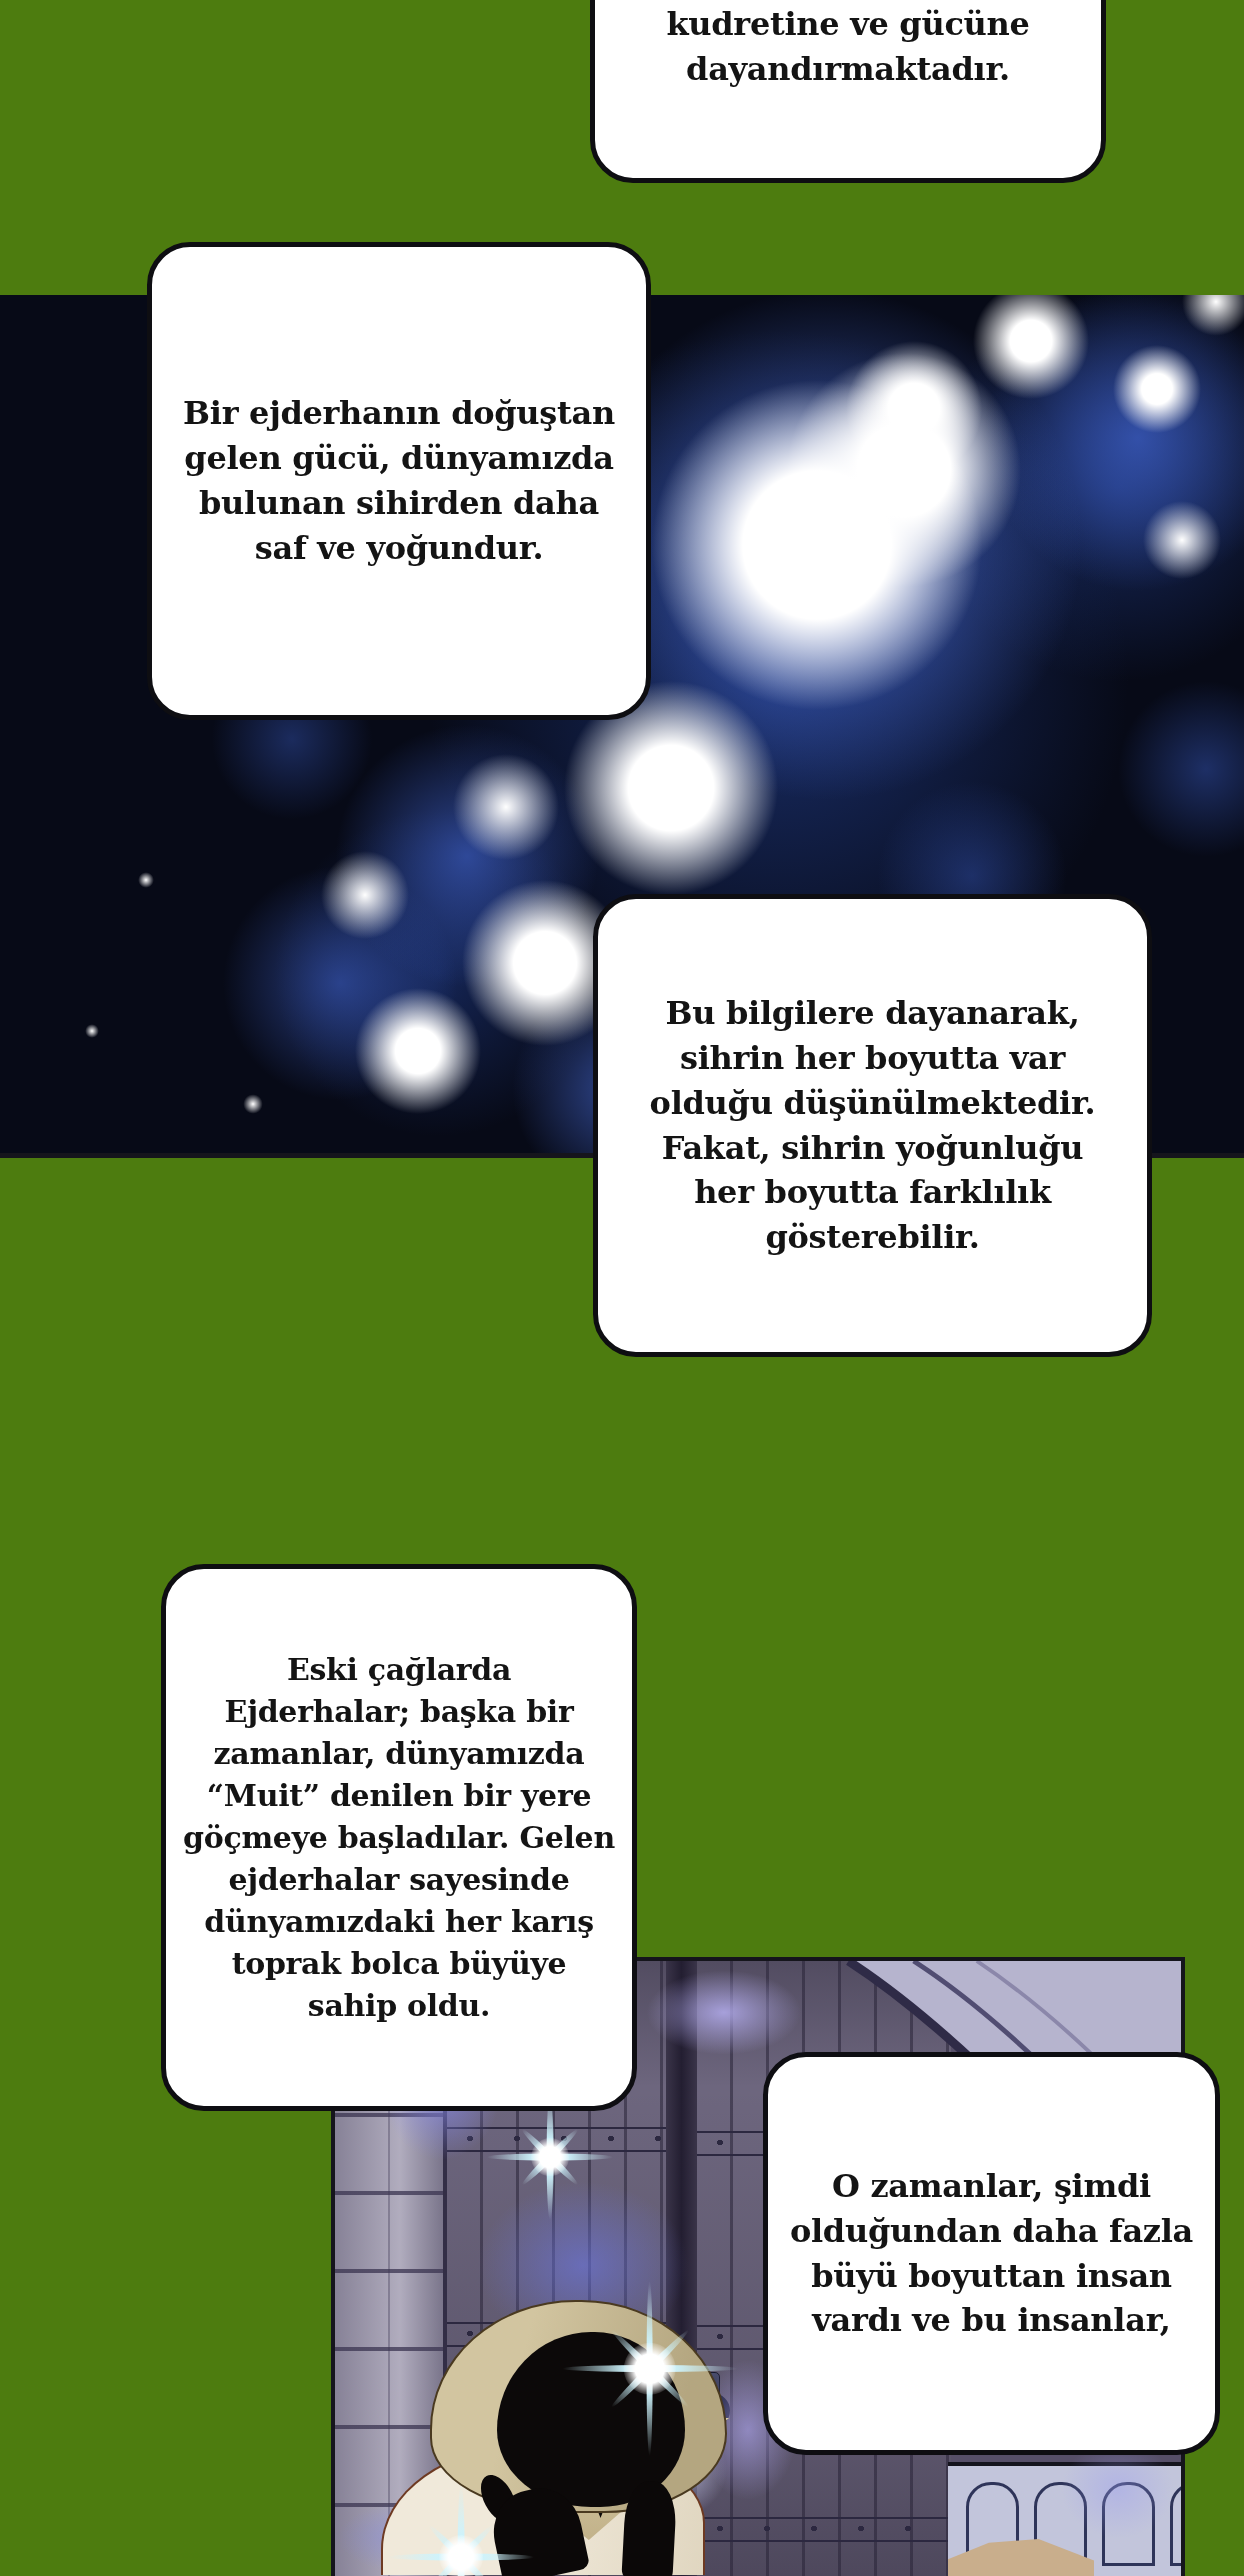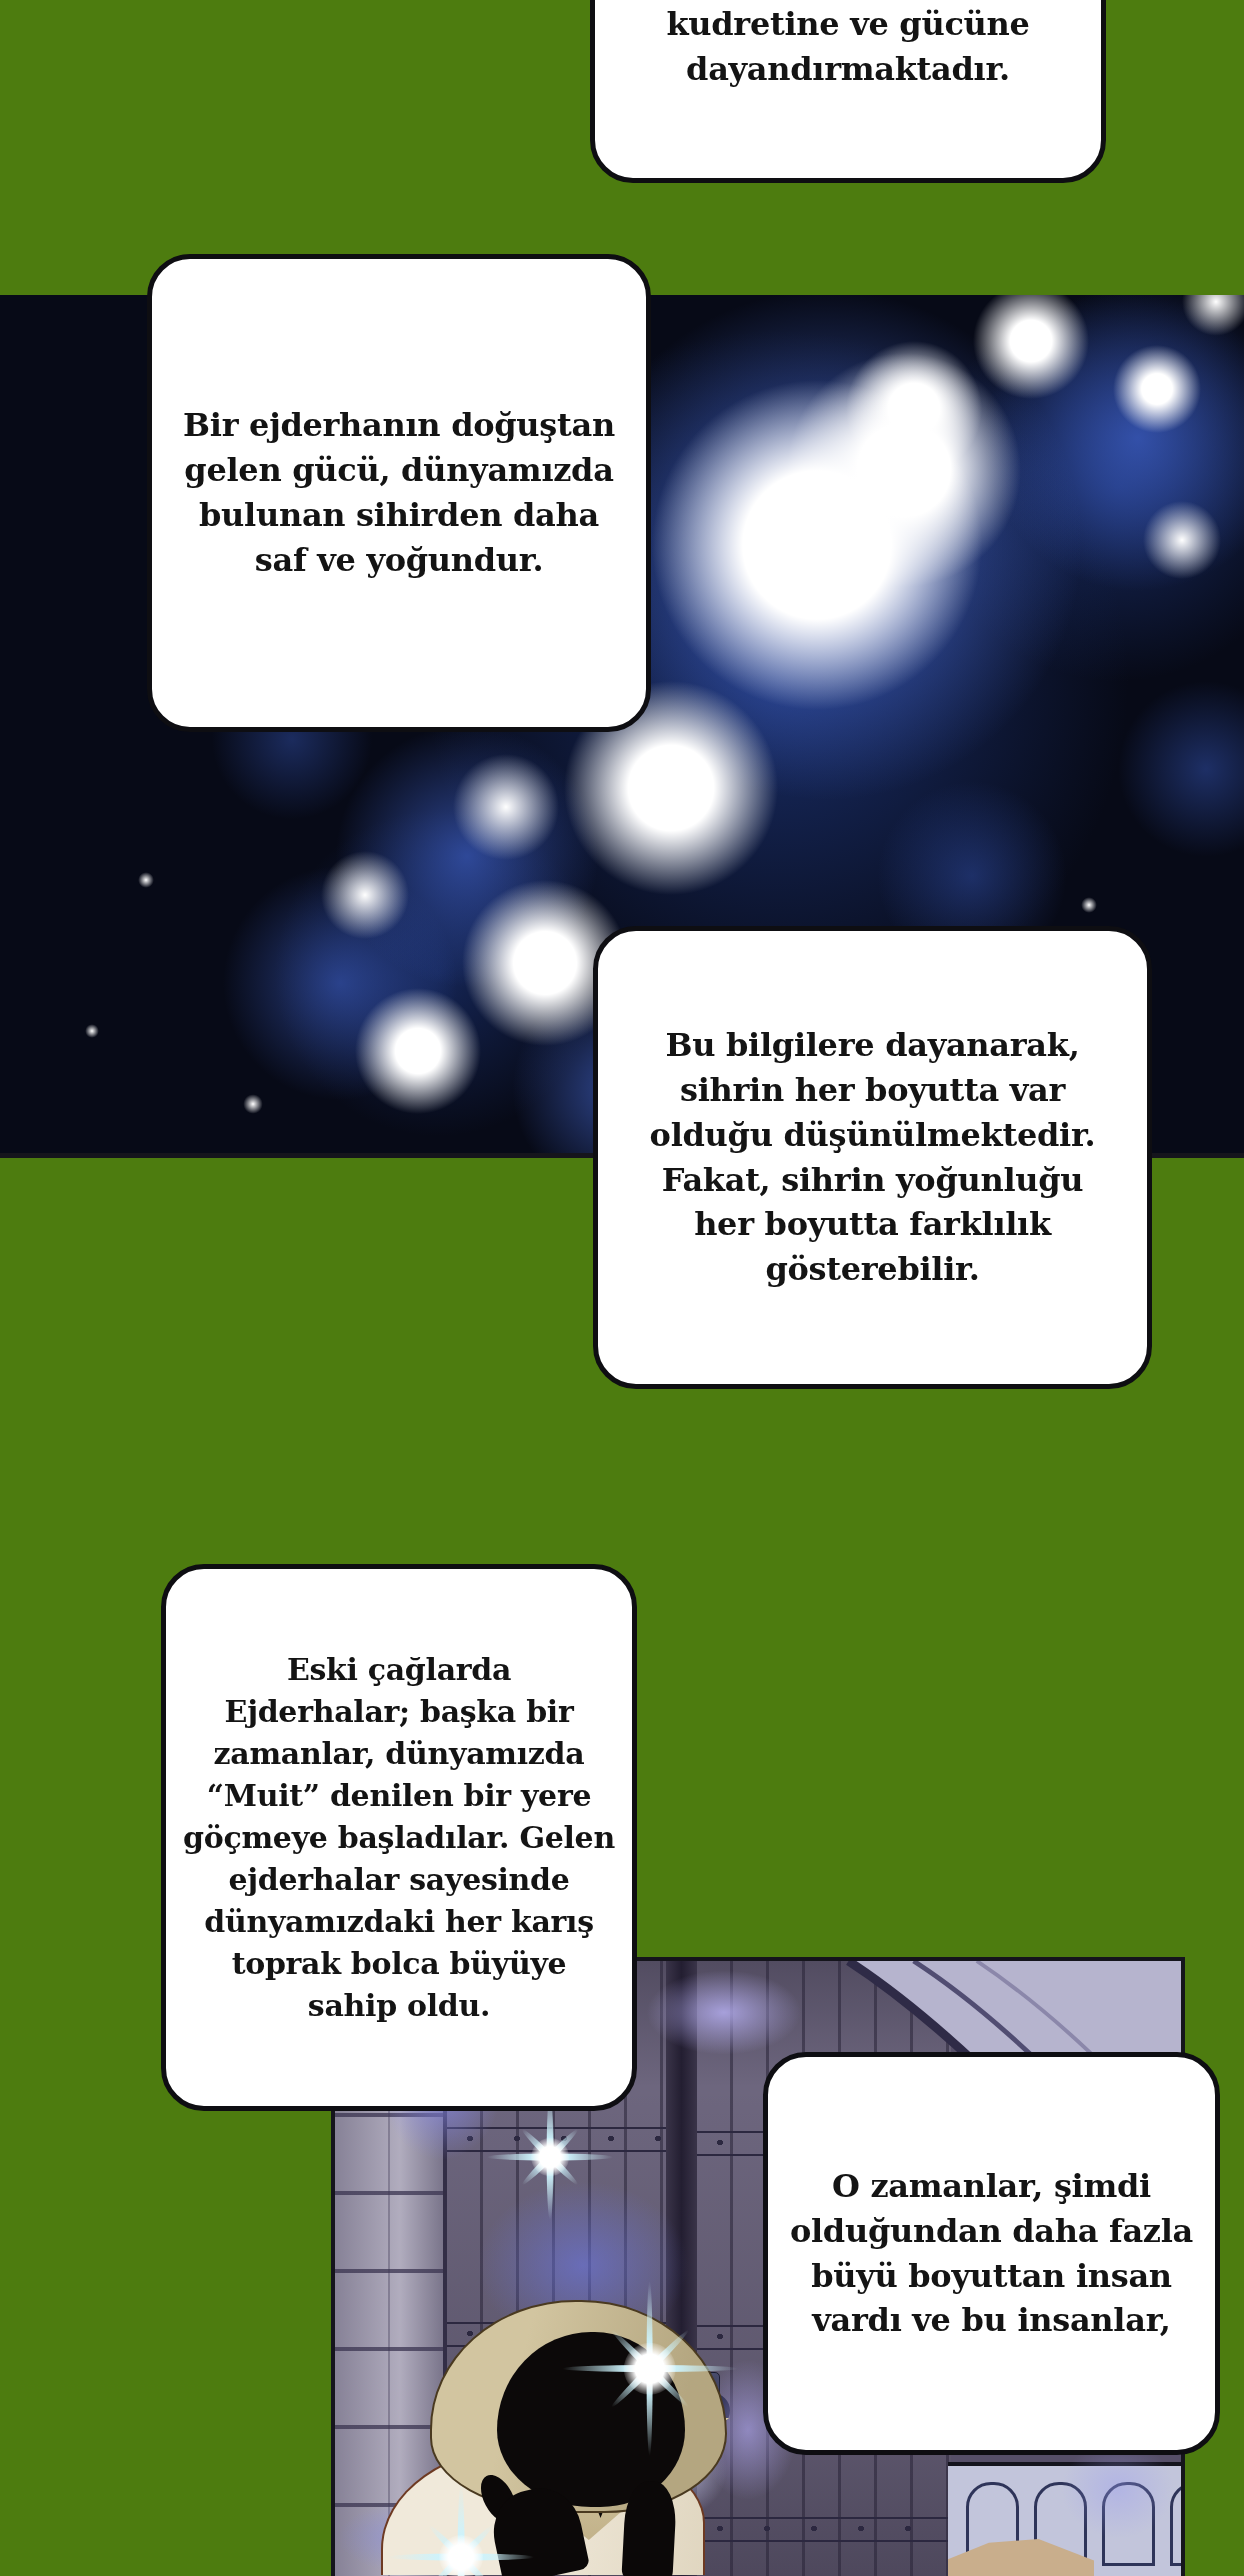--- a/index.html
+++ b/index.html
@@ -195,26 +195,26 @@
         <b></b>
         <b></b>
         <b></b>
         <b></b>
       </div>
   </div>
 
   <div class="bubble" style="left:590px;top:-89px;width:516px;height:272px;">kudretine ve gücüne
 dayandırmaktadır.</div>
 
-  <div class="bubble" style="left:147px;top:254px;width:504px;height:478px;">Bir ejderhanın doğuştan
+  <div class="bubble" style="left:147px;top:242px;width:504px;height:478px;">Bir ejderhanın doğuştan
 gelen gücü, dünyamızda
 bulunan sihirden daha
 saf ve yoğundur.</div>
 
-  <div class="bubble" style="left:593px;top:926px;width:559px;height:463px;">Bu bilgilere dayanarak,
+  <div class="bubble" style="left:593px;top:894px;width:559px;height:463px;">Bu bilgilere dayanarak,
 sihrin her boyutta var
 olduğu düşünülmektedir.
 Fakat, sihrin yoğunluğu
 her boyutta farklılık
 gösterebilir.</div>
 
   <div class="bubble" style="left:161px;top:1564px;width:476px;height:547px;font-size:30px;">Eski çağlarda
 Ejderhalar; başka bir
 zamanlar, dünyamızda
 “Muit” denilen bir yere

